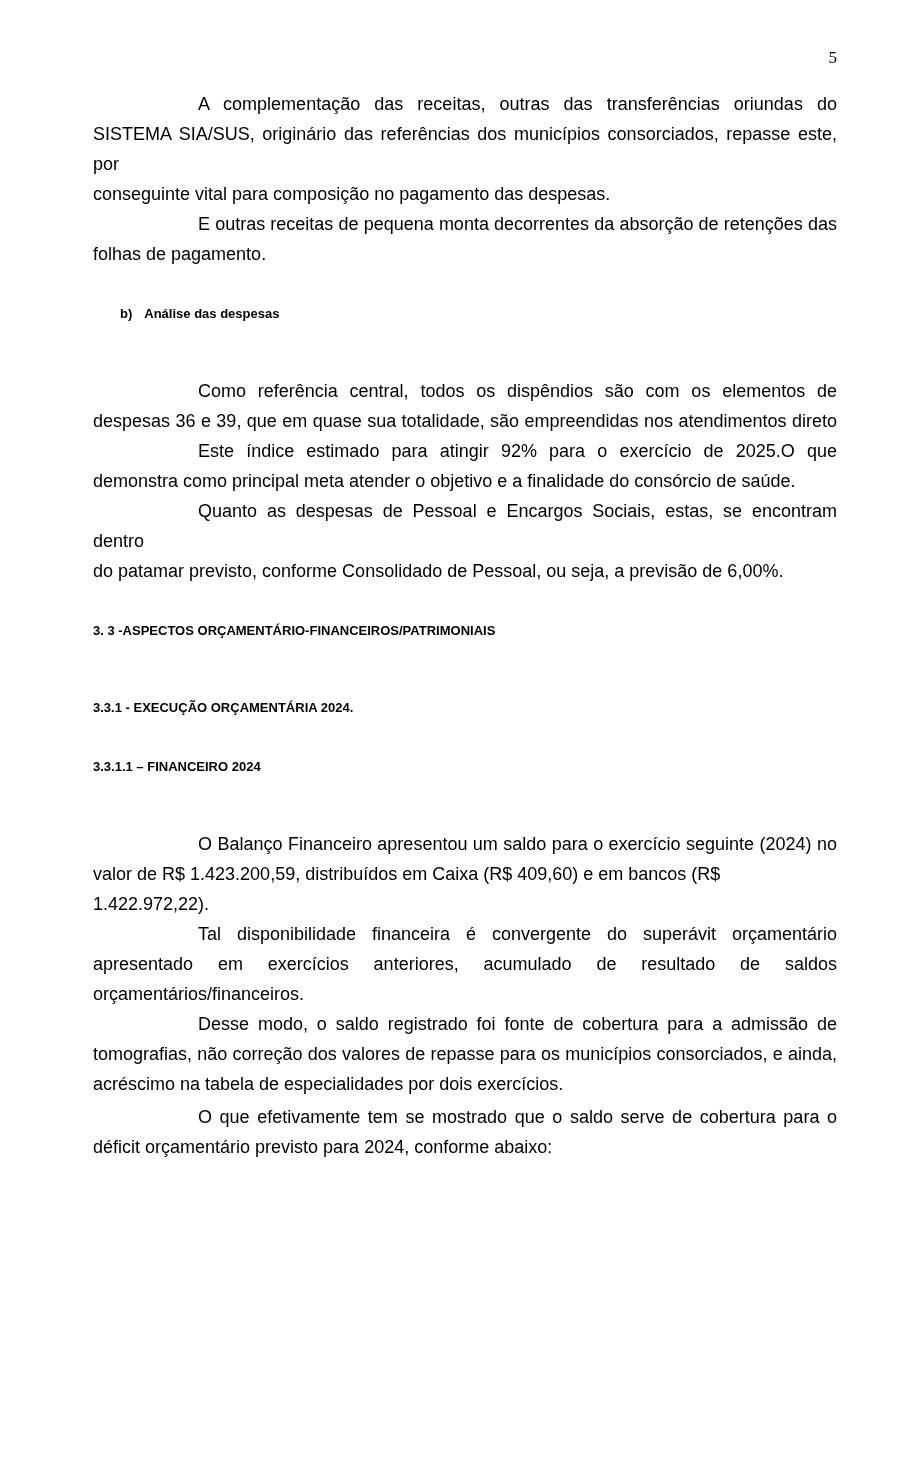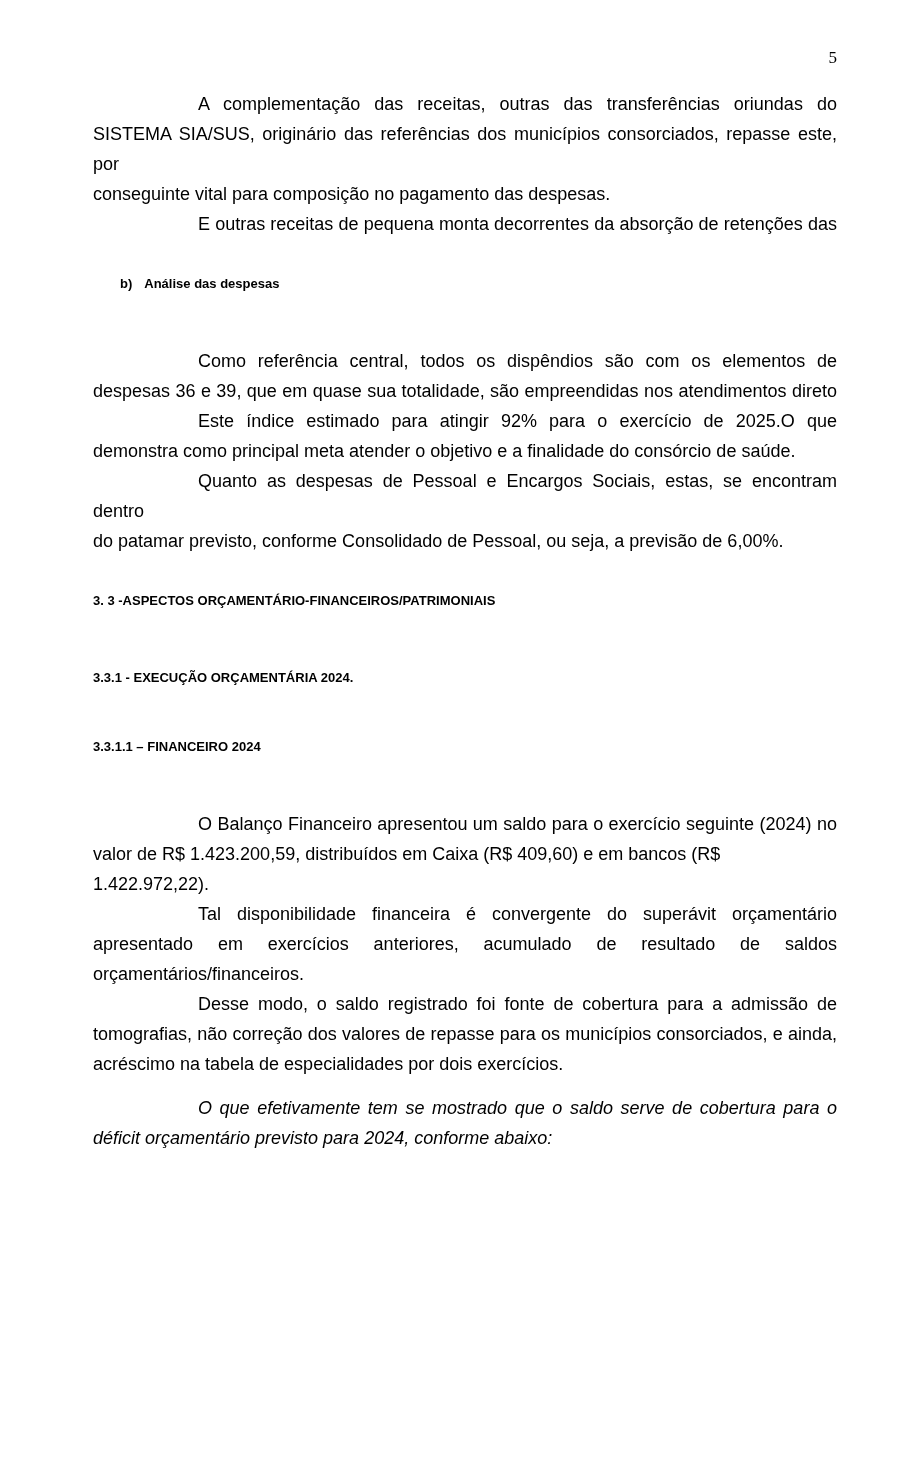--- a/index.html
+++ b/index.html
@@ -53,41 +53,42 @@
     font-size: 13px;
     font-weight: bold;
     line-height: 30px;
   }
   .heading-b {
     margin-left: 27px;
   }
   .heading-b .h-label {
     margin-right: 12px;
   }
-  .mt3  { margin-top: 14px; font-style: italic; }
+  .mt3  { margin-top: 3px; }
   .mt19 { margin-top: 19px; }
-  .mt29 { margin-top: 39px; }
+  .mt29 { margin-top: 29px; }
   .mt30 { margin-top: 30px; }
   .mt33 { margin-top: 47px; }
 </style>
 </head>
 <body>
 
 <div class="page">
 
   <div class="page-number">5</div>
 
   <p class="para mt19">
     <span class="line first">A complementação das receitas, outras das transferências oriundas do</span>
     <span class="line">SISTEMA SIA/SUS, originário das referências dos municípios consorciados, repasse este, por</span>
     <span class="line last">conseguinte vital para composição no pagamento das despesas.</span>
   </p>
 
   <p class="para">
     <span class="line first">E outras receitas de pequena monta decorrentes da absorção de retenções das</span>
+    <span class="line last">folhas de pagamento.</span>
   </p>
 
   <h2 class="heading heading-b mt30">
     <span class="h-label">b)</span><span class="h-title">Análise das despesas</span>
   </h2>
 
   <p class="para mt33">
     <span class="line first">Como referência central, todos os dispêndios são com os elementos de</span>
     <span class="line">despesas 36 e 39, que em quase sua totalidade, são empreendidas nos atendimentos direto</span>
   </p>

